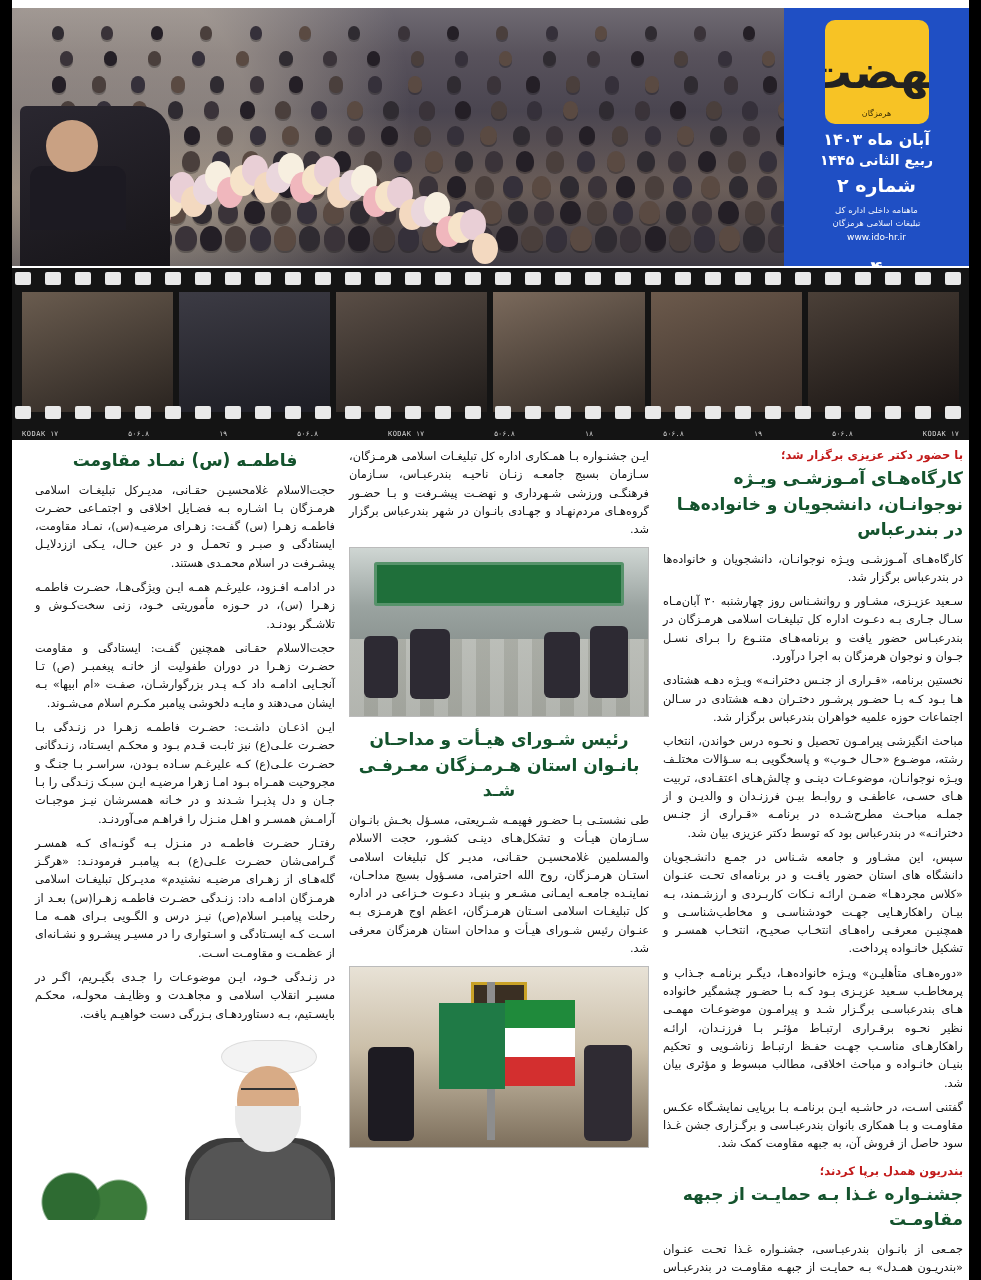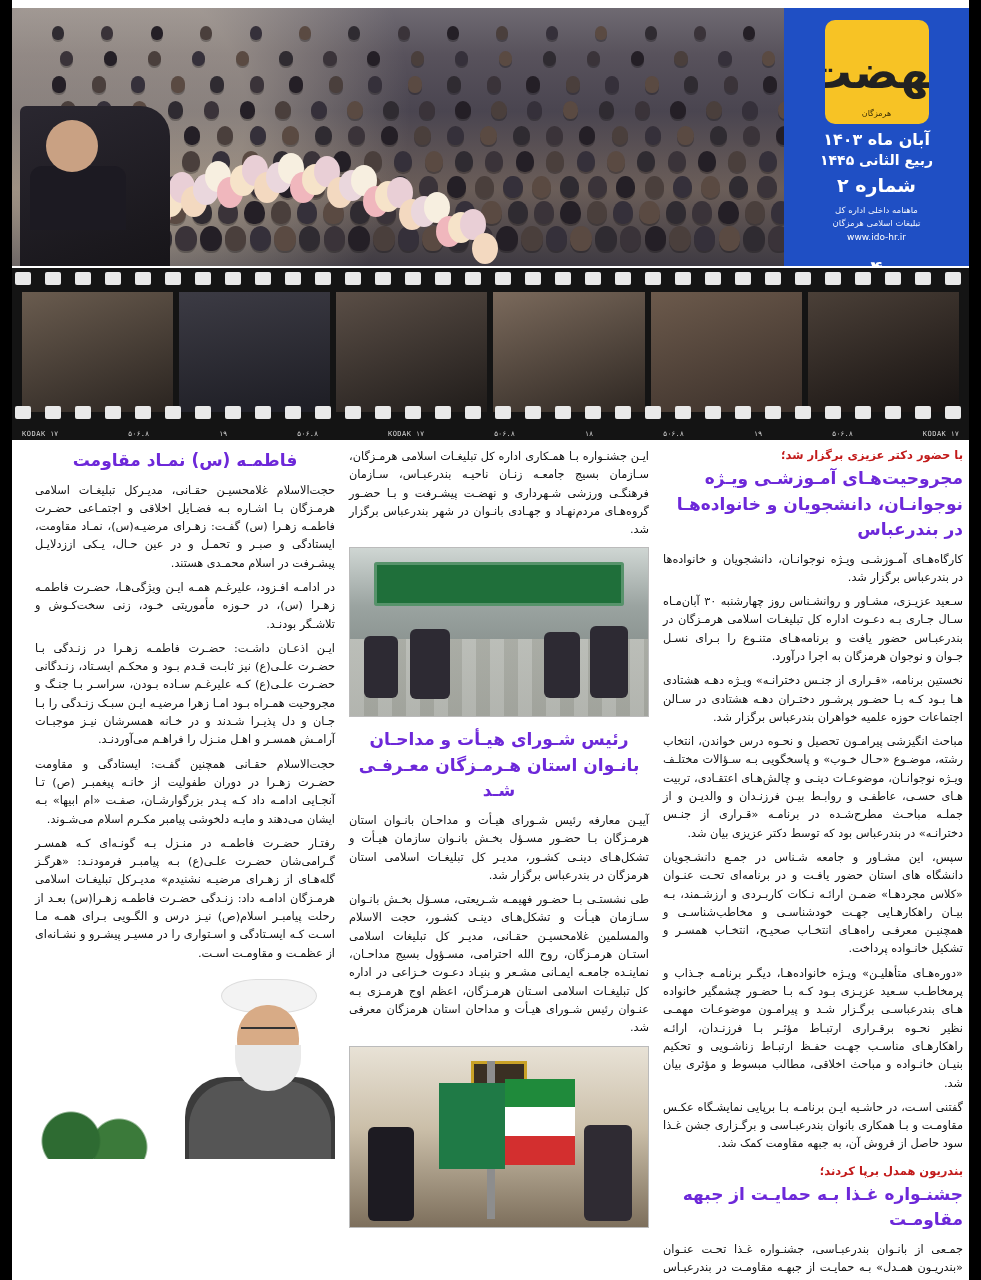--- a/index.html
+++ b/index.html
@@ -148,21 +148,21 @@
     gap: 14px;
     padding: 0 6px;
   }
   .col { width: 300px; flex: 0 0 300px; }
   .col.right { order: 1; }
   .col.mid   { order: 2; }
   .col.left  { order: 3; }
 
   h2.headline {
     margin: 0 0 8px 0;
-    color: #6d28d9;
+    color: #14532d;
     font-size: 17px;
     font-weight: bold;
     line-height: 1.5;
     text-align: right;
   }
   h2.headline.center { text-align: center; }
   .kicker {
     color: #c21a1a;
     font-size: 11.5px;
     font-weight: bold;
@@ -594,21 +594,21 @@
         <span>۱۹</span>
         <span>۵۰۶.۸</span>
         <span>۱۷ KODAK</span>
       </div>
   </div>
 
   <div class="content">
 
     <div class="col right">
       <div class="kicker">با حضور دکتر عزیزی برگزار شد؛</div>
-      <h2 class="headline">مجروحیت‌هـای آمـوزشـی ویـژه نوجوانـان، دانشجویان و خانواده‌هـا در بندرعباس</h2>
+      <h2 class="headline">کارگاه‌هـای آمـوزشـی ویـژه نوجوانـان، دانشجویان و خانواده‌هـا در بندرعباس</h2>
       <p class="body">کارگاه‌هـای آمـوزشـی ویـژه نوجوانـان، دانشجویان و خانواده‌ها در بندرعباس برگزار شد.</p>
       <p class="body">سـعید عزیـزی، مشـاور و روانشـناس روز چهارشنبه ۳۰ آبان‌مـاه سـال جـاری بـه دعـوت اداره کل تبلیغـات اسلامی هرمـزگان در بندرعبـاس حضور یافت و برنامه‌هـای متنـوع را بـرای نسـل جـوان و نوجوان هرمزگان به اجرا درآورد.</p>
       <p class="body">نخستین برنامه، «قـراری از جنـس دخترانـه» ویـژه دهـه هشتادی هـا بـود کـه بـا حضـور پرشـور دختـران دهـه هشتادی در سـالن اجتماعات حوزه علمیه خواهران بندرعباس برگزار شد.</p>
       <p class="body">مباحث انگیزشی پیرامـون تحصیل و نحـوه درس خواندن، انتخاب رشته، موضـوع «حـال خـوب» و پاسخگویی بـه سـؤالات مختلـف ویـژه نوجوانـان، موضوعـات دینـی و چالش‌هـای اعتقـادی، تربیت هـای حسـی، عاطفـی و روابـط بیـن فرزنـدان و والدیـن و از جملـه مباحـث مطرح‌شـده در برنامـه «قـراری از جنـس دخترانـه» در بندرعباس بود که توسط دکتر عزیزی بیان شد.</p>
       <p class="body">سپس، این مشـاور و جامعه شـناس در جمـع دانشـجویان دانشگاه های استان حضور یافـت و در برنامه‌ای تحـت عنـوان «کلاس مجردهـا» ضمـن ارائـه نـکات کاربـردی و ارزشـمند، بـه بیـان راهکارهـایی جهـت خودشناسـی و مخاطب‌شناسـی و همچنیـن معرفـی راه‌هـای انتخـاب صحیـح، انتخـاب همسـر و تشکیل خانـواده پرداخت.</p>
       <p class="body">«دوره‌هـای متأهلیـن» ویـژه خانواده‌هـا، دیگـر برنامـه جـذاب و پرمخاطـب سـعید عزیـزی بـود کـه بـا حضـور چشمگیر خانواده هـای بندرعباسـی برگـزار شـد و پیرامـون موضوعـات مهمـی نظیر نحـوه برقـراری ارتبـاط مؤثـر بـا فرزنـدان، ارائـه راهکارهـای مناسـب جهـت حفـظ ارتبـاط زناشـویی و تحکیم بنیـان خانـواده و مباحث اخلاقی، مطالب مبسوط و مؤثری بیان شد.</p>
       <p class="body">گفتنی اسـت، در حاشـیه ایـن برنامـه بـا برپایی نمایشـگاه عکـس مقاومـت و بـا همکاری بانوان بندرعبـاسی و برگـزاری جشن غـذا سود حاصل از فروش آن، به جبهه مقاومت کمک شد.</p>
 
       <div class="kicker" style="margin-top:10px">بندریون همدل برپا کردند؛</div>
       <h2 class="headline">جشنـواره غـذا بـه حمایـت از جبهه مقاومـت</h2>
@@ -622,40 +622,40 @@
       <div class="photo meeting">
         <div class="banner"></div>
         <div class="chairs"></div>
         <div class="figure" style="right:20px;top:46%;width:38px;height:72px"></div>
         <div class="figure" style="right:68px;top:50%;width:36px;height:66px"></div>
         <div class="figure" style="left:60px;top:48%;width:40px;height:70px"></div>
         <div class="figure" style="left:14px;top:52%;width:34px;height:62px"></div>
       </div>
 
       <h2 class="headline center">رئیس شـورای هیـأت و مداحـان بانـوان استان هـرمـزگان معـرفـی شـد</h2>
-      <p class="body">آییـن معارفه رئیس شـورای هیـأت و مداحـان بانـوان استان هرمـزگان بـا حضـور مسـؤل بخـش بانـوان سازمان هیـأت و تشکل‌هـای دینـی کشـور، مدیـر کل تبلیغـات اسلامی استان هرمزگان در بندرعباس برگزار شد.</p>
       <p class="body">طی نشستـی بـا حضـور فهیمـه شـریعتی، مسـؤل بخـش بانـوان سـازمان هیـأت و تشکل‌هـای دینـی کشـور، حجت الاسلام والمسلمین غلامحسیـن حقـانی، مدیـر کل تبلیغات اسلامی استـان هرمـزگان، روح الله احترامی، مسـؤول بسیج مداحـان، نماینـده جامعـه ایمـانی مشـعر و بنیـاد دعـوت خـزاعی در اداره کل تبلیغـات اسلامی اسـتان هرمـزگان، اعظم اوج هرمـزی بـه عنـوان رئیس شـورای هیـأت و مداحان استان هرمزگان معرفی شد.</p>
 
       <div class="photo office">
         <div class="frame-pic" style="left:50%;top:8%;margin-left:-28px"></div>
         <div class="flagpole" style="left:46%"></div>
         <div class="green-flag" style="left:30%"></div>
         <div class="ir-flag" style="left:52%"></div>
         <div class="figure" style="right:16px;bottom:6px;width:48px;height:96px;background:#2f2b33"></div>
         <div class="figure" style="left:18px;bottom:6px;width:46px;height:94px;background:#1d1b22"></div>
       </div>
     </div>
 
     <div class="col left">
       <h2 class="headline center">فاطمـه (س) نمـاد مقاومت</h2>
       <p class="body">حجت‌الاسلام غلامحسیـن حقـانی، مدیـرکل تبلیغـات اسلامی هرمـزگان بـا اشـاره بـه فضـایل اخلاقی و اجتمـاعی حضـرت فاطمـه زهـرا (س) گفـت: زهـرای مرضیـه(س)، نمـاد مقاومت، ایستادگی و صبـر و تحمـل و در عین حـال، یـکی از‌زدلایـل پیشـرفت در اسلام محمـدی هستند.</p>
       <p class="body">در ادامـه افـزود، علیرغـم همـه ایـن ویژگی‌هـا، حضـرت فاطمـه زهـرا (س)، در حـوزه مأموریتی خـود، زنی سخت‌کـوش و تلاشـگر بودنـد.</p>
+      <p class="body">حجت‌الاسلام حقـانی همچنین گفـت: ایستادگی و مقاومت حضـرت زهـرا در دوران طفولیت از خانـه پیغمبـر (ص) تـا آنجـایی ادامـه داد کـه پـدر بزرگوارشـان، صفـت «ام ابیها» بـه ایشان می‌دهند و مایـه دلخوشی پیامبر مکـرم اسلام می‌شـوند.</p>
       <p class="body">ایـن اذعـان داشـت: حضـرت فاطمـه زهـرا در زنـدگی بـا حضـرت علـی(ع) نیز ثابـت قـدم بـود و محکـم ایسـتاد، زنـدگانی حضـرت علـی(ع) کـه علیرغـم سـاده بـودن، سراسـر بـا جنـگ و مجروحیت همـراه بـود امـا زهرا مرضیـه ایـن سبـک زنـدگی را بـا جـان و دل پذیـرا شـدند و در خـانه همسرشان نیـز موجبـات آرامـش همسـر و اهـل منـزل را فراهـم می‌آوردنـد.</p>
-      <p class="body">حجت‌الاسلام حقـانی همچنین گفـت: ایستادگی و مقاومت حضـرت زهـرا در دوران طفولیت از خانـه پیغمبـر (ص) تـا آنجـایی ادامـه داد کـه پـدر بزرگوارشـان، صفـت «ام ابیها» بـه ایشان می‌دهند و مایـه دلخوشی پیامبر مکـرم اسلام می‌شـوند.</p>
       <p class="body">رفتـار حضـرت فاطمـه در منـزل بـه گونـه‌ای کـه همسـر گـرامی‌شان حضـرت علـی(ع) بـه پیامبـر فرمودنـد: «هرگـز گله‌هـای از زهـرای مرضیـه نشنیدم» مدیـرکل تبلیغـات اسلامی هرمـزگان ادامـه داد: زنـدگی حضـرت فاطمـه زهـرا(س) بعـد از رحلت پیامبـر اسلام(ص) نیـز درس و الگـویی بـرای همـه مـا اسـت کـه ایسـتادگی و اسـتواری را در مسیـر پیشـرو و نشـانه‌ای از عظمـت و مقاومـت اسـت.</p>
+      <p class="body">در زنـدگی خـود، ایـن موضوعـات را جـدی بگیـریم، اگـر در مسیـر انقلاب اسلامی و مجاهـدت و وظایـف محولـه، محکـم بایسـتیم، بـه دستاوردهـای بـزرگی دست خواهیـم یافت.</p>
 
       <div class="cleric">
         <div class="greenery"></div>
         <div class="robe"></div>
         <div class="mantle"></div>
         <div class="turban"></div>
         <div class="face"></div>
         <div class="beard"></div>
         <div class="glasses"></div>
       </div>

